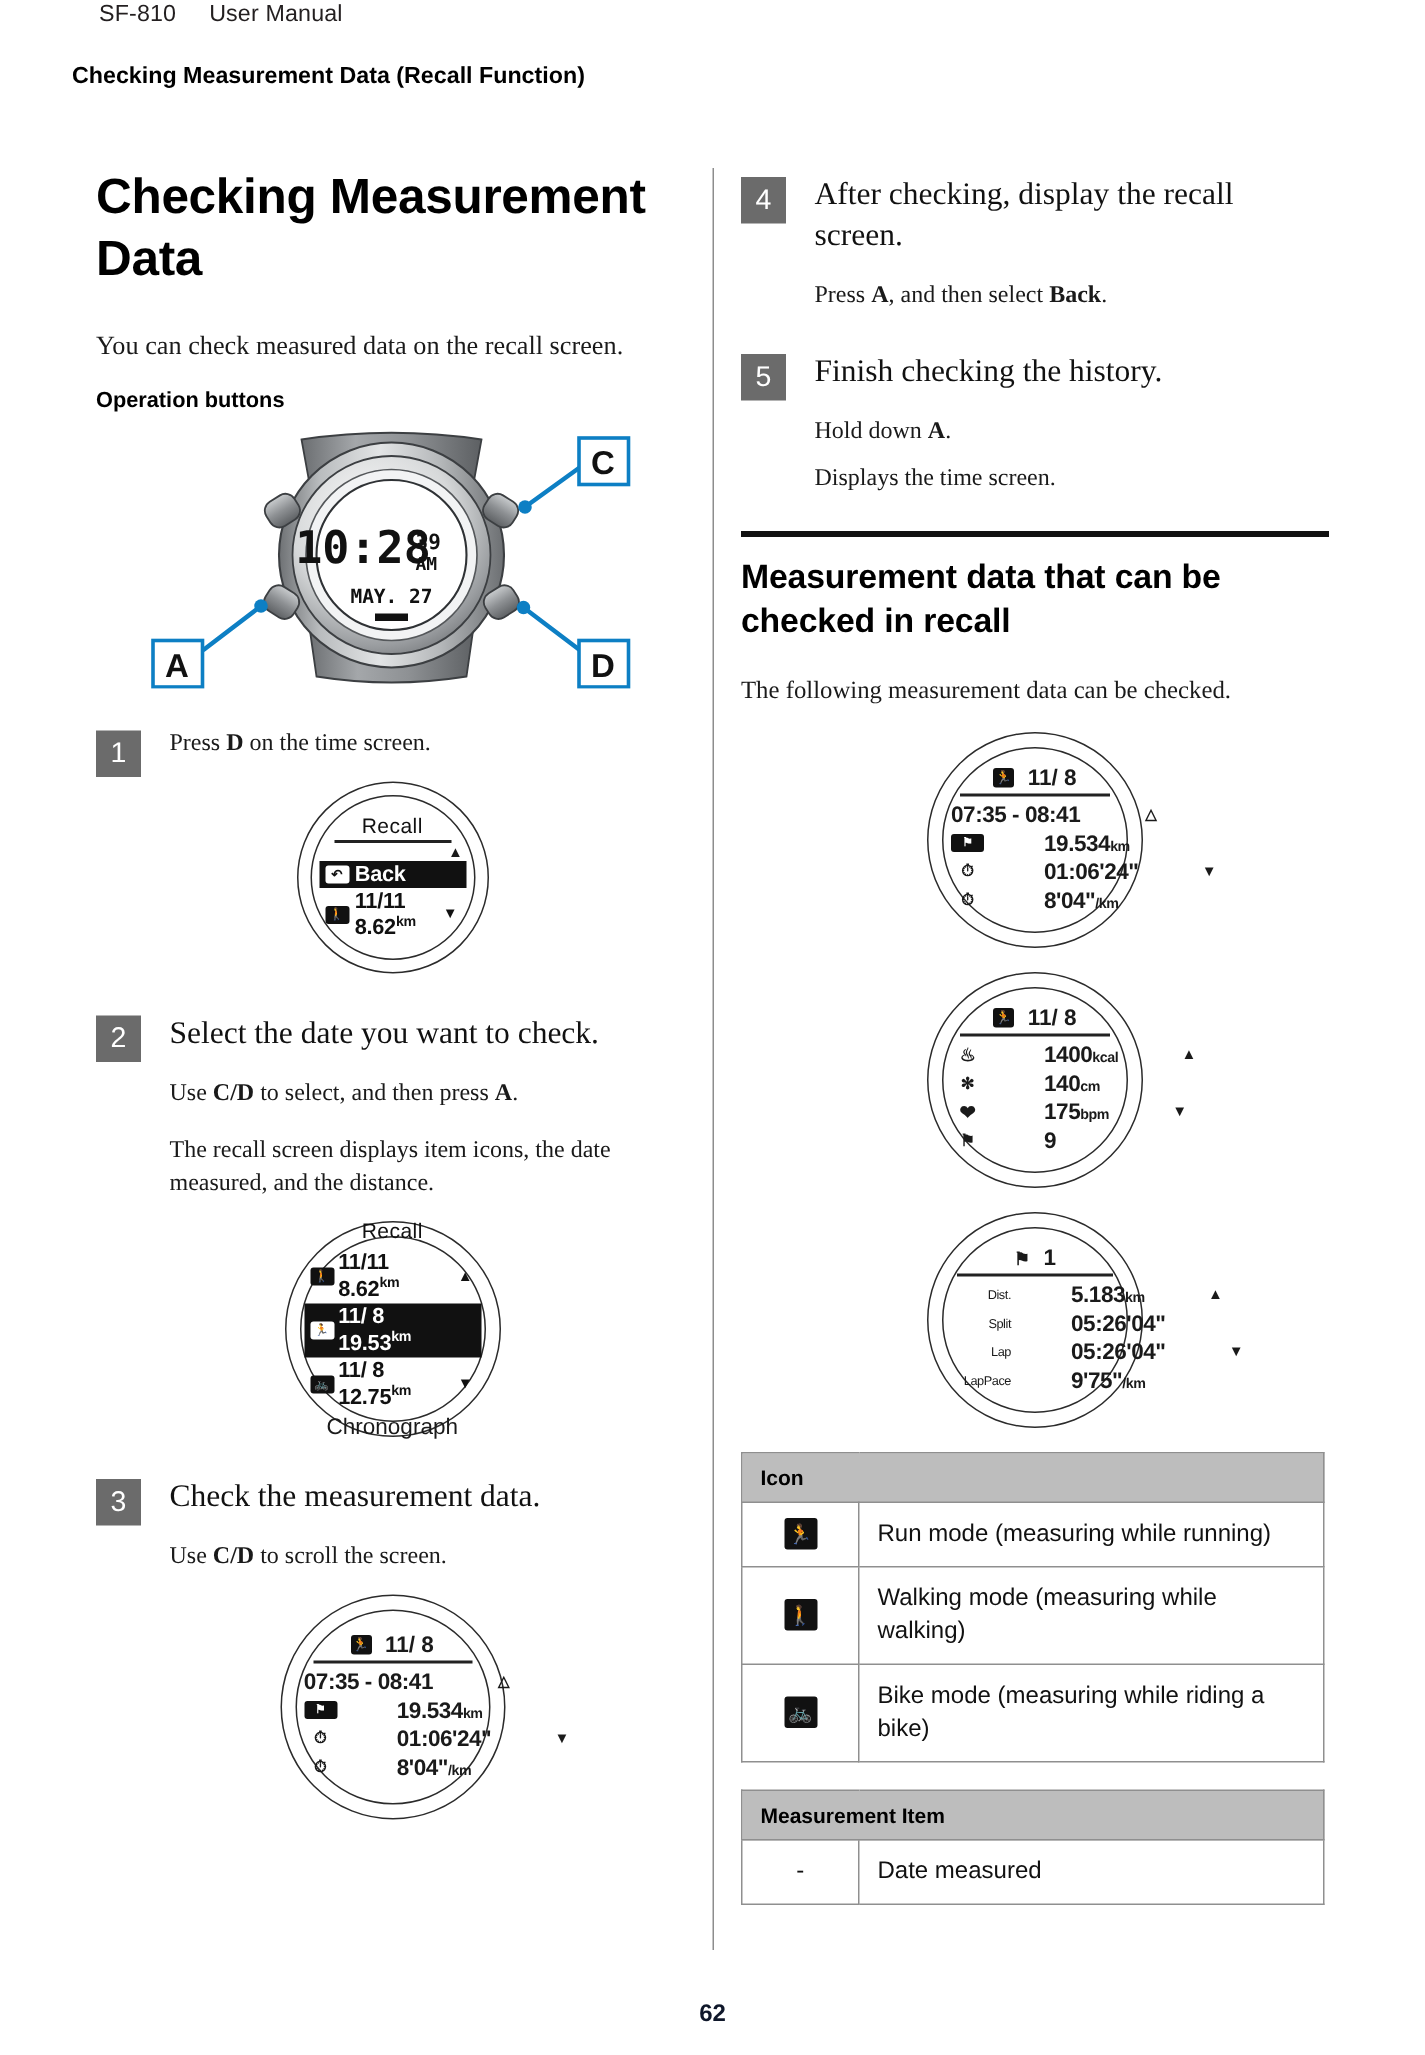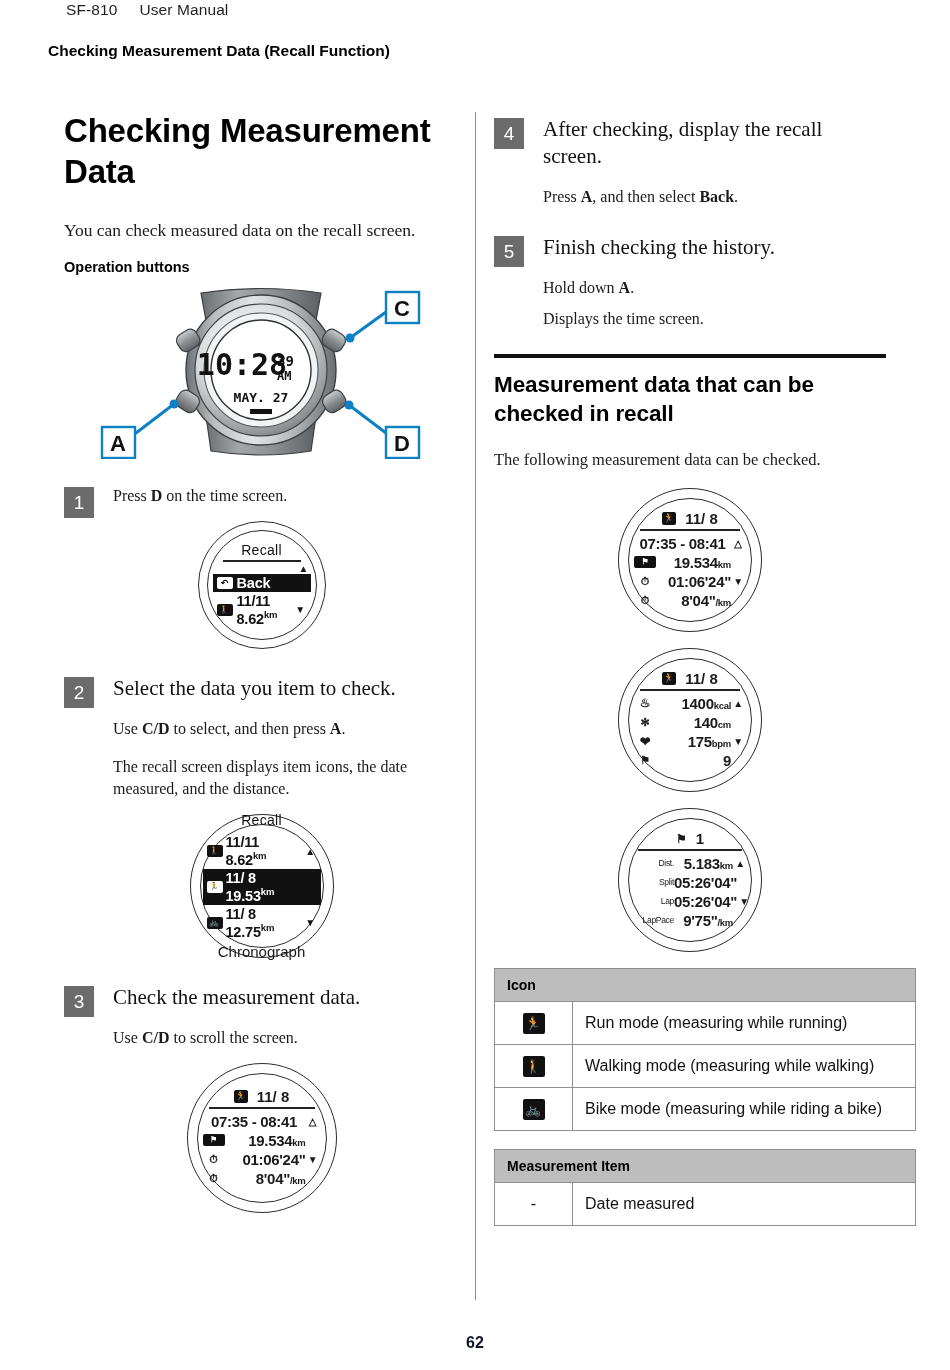--- a/index.html
+++ b/index.html
@@ -105,36 +105,36 @@
   .lcd-row .arr { width:13px; flex:0 0 13px; text-align:center; font-size:10px; }
   .lcd-foot { text-align:center; font-size:15px; margin-top:2px; }
 
   
   .lcd-head {
     display:flex; justify-content:center; align-items:center;
     gap:9px; font-size:15px; font-weight:bold; padding-bottom:2px;
   }
   .lcd-drow {
     display:flex; align-items:center; font-size:15px; font-weight:bold;
-    padding:1px 5px 1px 4px; letter-spacing:-.3px; white-space:nowrap;
+    padding:1px 5px 1px 4px; letter-spacing:-.3px; white-space:nowrap;gap:40px;
   }
   .lcd-drow .lbl { width:22px; flex:0 0 22px; text-align:center; font-size:12px; }
   .lcd-drow .lbl.wide { width:42px; flex:0 0 42px; font-size:8.5px; text-align:right; font-weight:normal; }
   .lcd-drow .val { flex:1; text-align:right; }
   .lcd-drow .val .u { font-size:9.5px; }
   .lcd-drow .ar { width:14px; flex:0 0 14px; text-align:center; font-size:10px; }
 
   
   .pict {
     display:inline-block; background:#111; color:#fff;
     border-radius:2px; text-align:center; line-height:1;
   }
 
   
-  table.dt { border-collapse:collapse; width:422px; margin-top:16px;border-radius:31px; }
+  table.dt { border-collapse:collapse; width:389px; margin-top:16px;border-radius:31px; }
   table.dt th {
     background:#bdbdbd; border:1px solid #8f8f8f;
     font-family:"Liberation Sans", sans-serif;
     font-weight:bold; font-size:14px; text-align:left;
     padding:8px 12px; color:#000;
   }
   table.dt td {
     border:1px solid #8f8f8f; padding:10px 12px;
     font-family:"Liberation Sans", sans-serif;
     font-size:16px; line-height:22px; color:#111; vertical-align:middle;
@@ -263,21 +263,21 @@
             <span class="ico pict" style="width:12px;height:12px;line-height:12px;font-size:8px;">🚶</span>
             <span class="txt" style="padding-left:4px;"><span>11/11</span> <span>8.62</span><span class="unit">km</span></span>
             <span class="arr">▼</span>
           </div>
         </div>
       </div>
     </div>
 
     <div class="step">
       <div class="step-num">2</div>
-      <div class="step-title">Select the data you item to check.</div>
+      <div class="step-title">Select the date you want to check.</div>
       <div class="step-sub">Use <b>C/D</b> to select, and then press <b>A</b>.</div>
       <div class="step-sub">The recall screen displays item icons, the date measured, and the distance.</div>
     </div>
 
     <div class="lcd-wrap">
       <div class="lcd" style="width:144px;height:144px;">
         <div class="inner-ring" style="left:9px;top:9px;right:9px;bottom:9px;"></div>
         <div class="lcd-content" style="padding:0 12px;">
           <div class="lcd-title">Recall</div>
           <div class="lcd-divider"></div>

